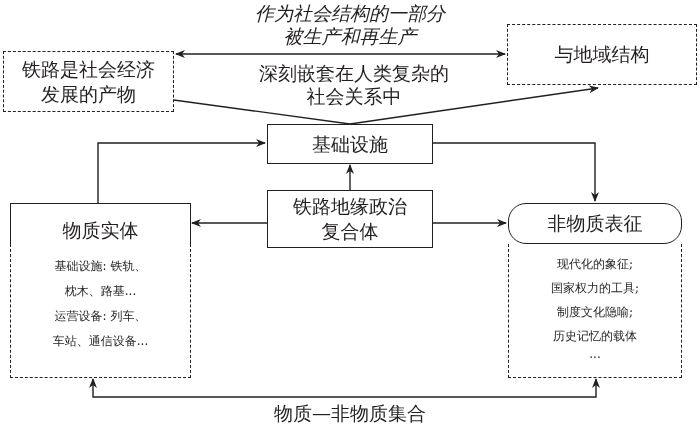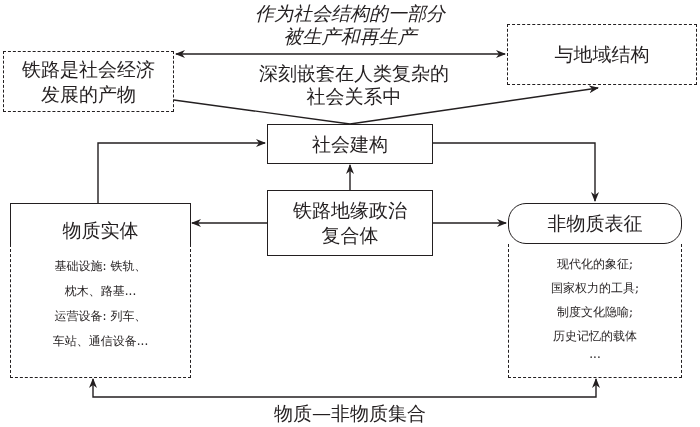--- a/index.html
+++ b/index.html
@@ -59,24 +59,24 @@
   <span class="line">作为社会结构的一部分</span>
   <span class="line">被生产和再生产</span>
 </div>
 
 <div class="lbl" style="left:214px; top:62px; width:280px;">
   <span class="line">深刻嵌套在人类复杂的</span>
   <span class="line">社会关系中</span>
 </div>
 
 <div class="box solid" style="left:267px; top:124px; width:166px; height:40px;">
-  <span class="line">社会建构</span>
+  <span class="line">基础设施</span>
 </div>
 
-<div class="box solid" style="left:267px; top:190px; width:166px; height:66px;">
+<div class="box solid" style="left:267px; top:190px; width:166px; height:58px;">
   <span class="line">铁路地缘政治</span>
   <span class="line">复合体</span>
 </div>
 
 <div class="box solid" style="left:10px; top:203px; width:181px; height:55px;">
   <span class="line">物质实体</span>
 </div>
 <div class="box dashed-open" style="left:10px; top:244px; width:181px; height:134px;">
   <span class="line">基础设施: 铁轨、</span>
   <span class="line">枕木、路基...</span>

